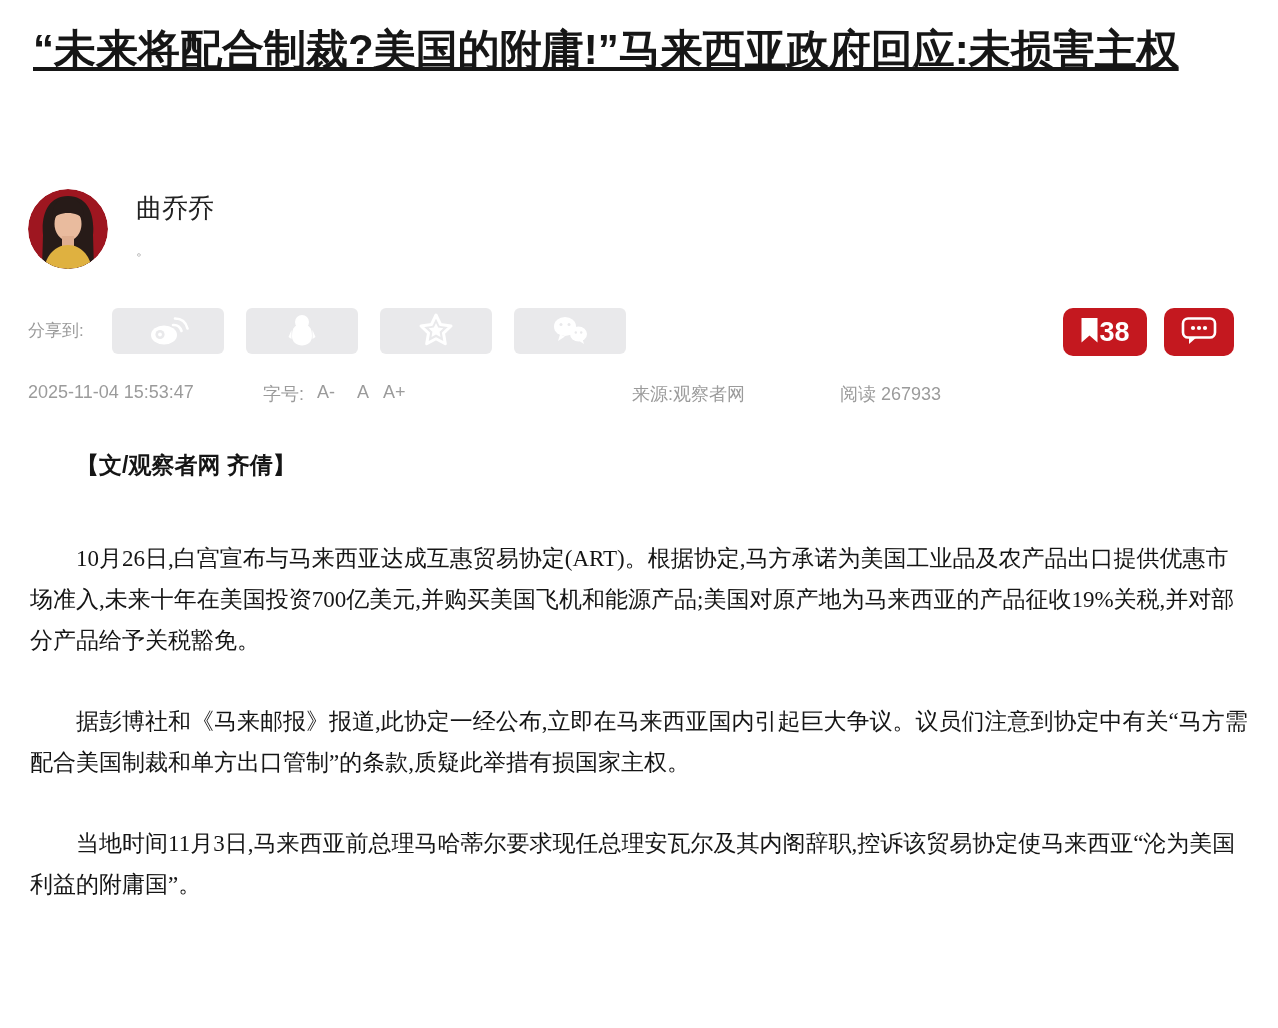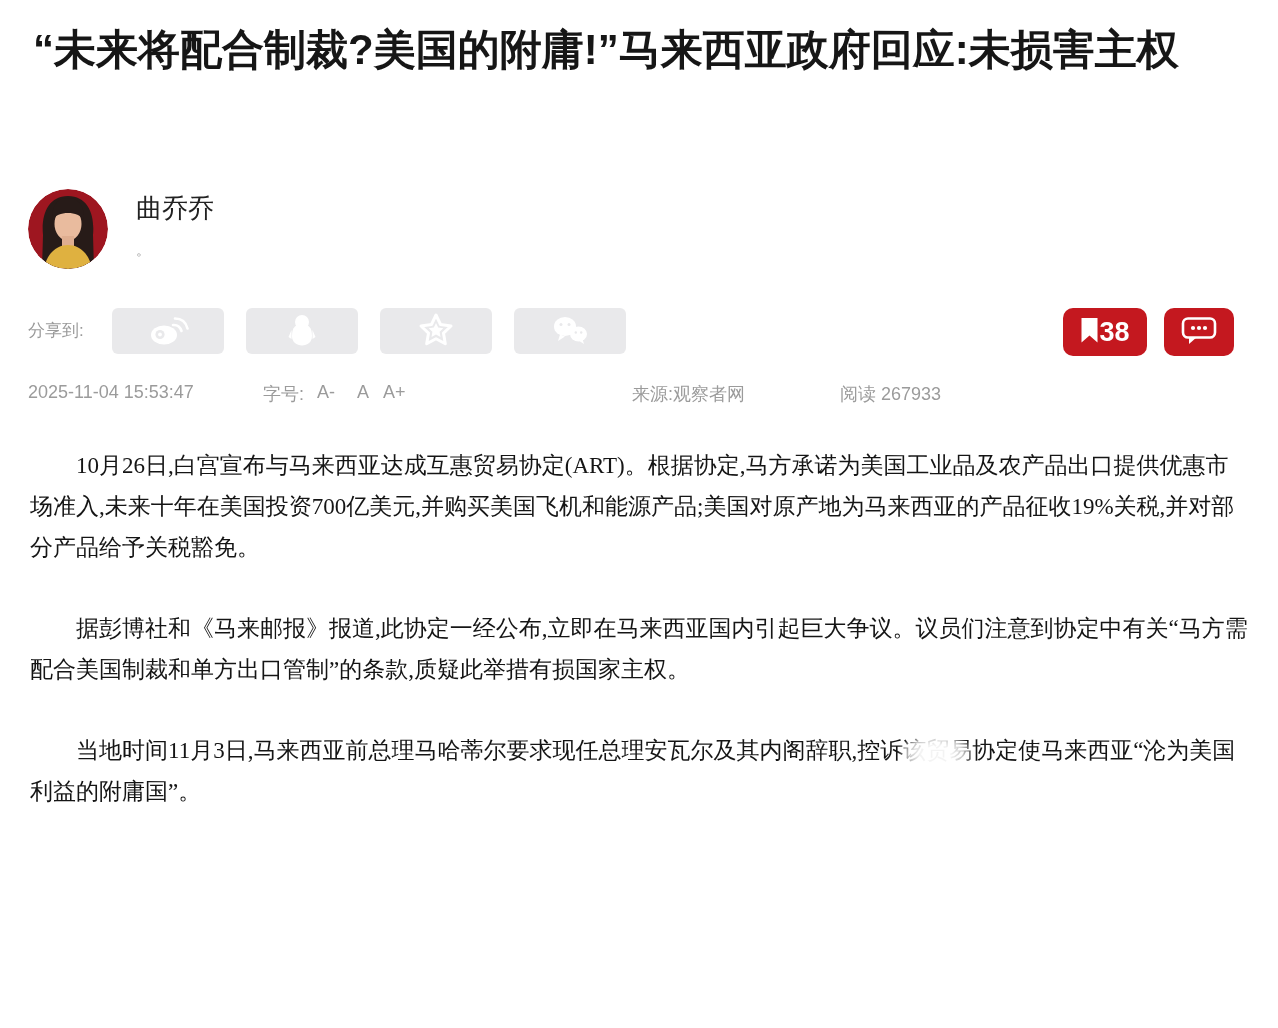--- a/index.html
+++ b/index.html
@@ -5,21 +5,21 @@
   * { margin:0; padding:0; box-sizing:border-box; }
   html,body { background:#ffffff; }
   body {
     width:1278px; height:1028px; position:relative; overflow:hidden;
     font-family:"Liberation Sans","DejaVu Sans",sans-serif;
   }
 
   
   .headline {
     position:absolute; left:33px; top:18px; width:1218px;
-    font-size:42px; line-height:64px; font-weight:700; color:#161616;
+    font-size:42px; line-height:64px; font-weight:700; color:#161616;text-decoration:underline;
   }
 
   
   .author { position:absolute; left:28px; top:189px; display:flex; }
   .avatar { width:80px; height:80px; border-radius:50%; overflow:hidden; flex:0 0 auto; }
   .author-meta { margin-left:28px; padding-top:2px; }
   .author-name { font-size:26px; color:#222; font-weight:400; }
   .author-bio { font-size:14px; color:#8d8d8d; margin-top:16px; }
 
   
@@ -172,18 +172,19 @@
   <span class="m-date">2025-11-04 15:53:47</span>
   <span class="m-fslab">字号:</span>
   <span class="m-fdec">A-</span>
   <span class="m-fnorm">A</span>
   <span class="m-finc">A+</span>
   <span class="m-source">来源:观察者网</span>
   <span class="m-views">阅读 267933</span>
 </div>
 
 <div class="article">
+  <p class="byline">【文/观察者网 齐倩】</p>
   <p>10月26日,白宫宣布与马来西亚达成互惠贸易协定(ART)。根据协定,马方承诺为美国工业品及农产品出口提供优惠市场准入,未来十年在美国投资700亿美元,并购买美国飞机和能源产品;美国对原产地为马来西亚的产品征收19%关税,并对部分产品给予关税豁免。</p>
   <p>据彭博社和《马来邮报》报道,此协定一经公布,立即在马来西亚国内引起巨大争议。议员们注意到协定中有关“马方需配合美国制裁和单方出口管制”的条款,质疑此举措有损国家主权。</p>
   <p>当地时间11月3日,马来西亚前总理马哈蒂尔要求现任总理安瓦尔及其内阁辞职,控诉该贸易协定使马来西亚“沦为美国利益的附庸国”。</p>
 </div>
 
 <div class="smudge"></div>
 
 </body></html>

